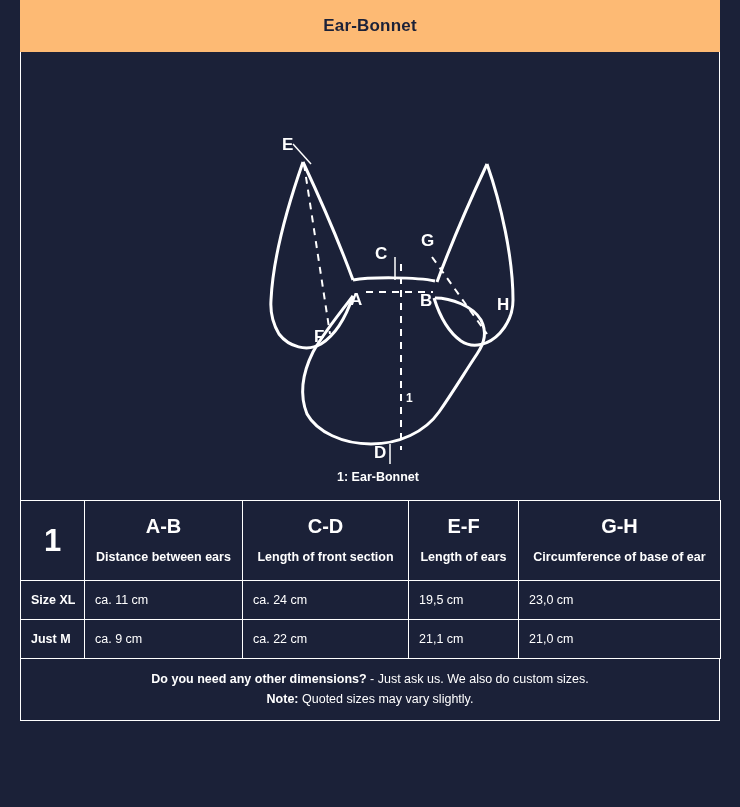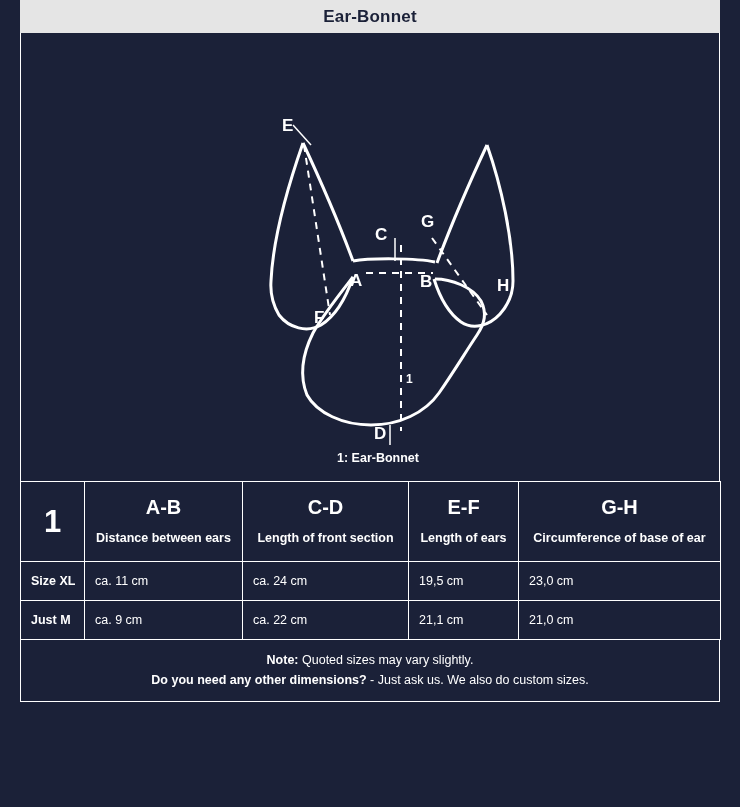--- a/index.html
+++ b/index.html
@@ -17,22 +17,22 @@
   .page {
     width: 740px;
     height: 807px;
     background: #1b2138;
     box-sizing: border-box;
     padding: 0 20px;
     display: flex;
     flex-direction: column;
   }
   .title-bar {
-    height: 33px;
-    background: #e5e5e5;
+    height: 52px;
+    background: #fdba74;
     color: #1b2138;
     display: flex;
     align-items: center;
     justify-content: center;
     font-size: 17px;
     font-weight: bold;
     letter-spacing: 0.2px;
     box-sizing: border-box;
     text-align: right;
   }
@@ -210,21 +210,21 @@
         <td class="val">ca. 9 cm</td>
         <td class="val">ca. 22 cm</td>
         <td class="val">21,1 cm</td>
         <td class="val">21,0 cm</td>
       </tr>
     </tbody>
   </table>
 
   <div class="notes">
     <p class="note-line">
+      <span class="b">Do you need any other dimensions?</span><span> - Just ask us. We also do custom sizes.</span>
+    </p>
+    <p class="note-line">
       <span class="b">Note:</span><span> Quoted sizes may vary slightly.</span>
     </p>
-    <p class="note-line">
-      <span class="b">Do you need any other dimensions?</span><span> - Just ask us. We also do custom sizes.</span>
-    </p>
   </div>
 
   <div class="bottom-pad"></div>
 </div>
 
 </body></html>

